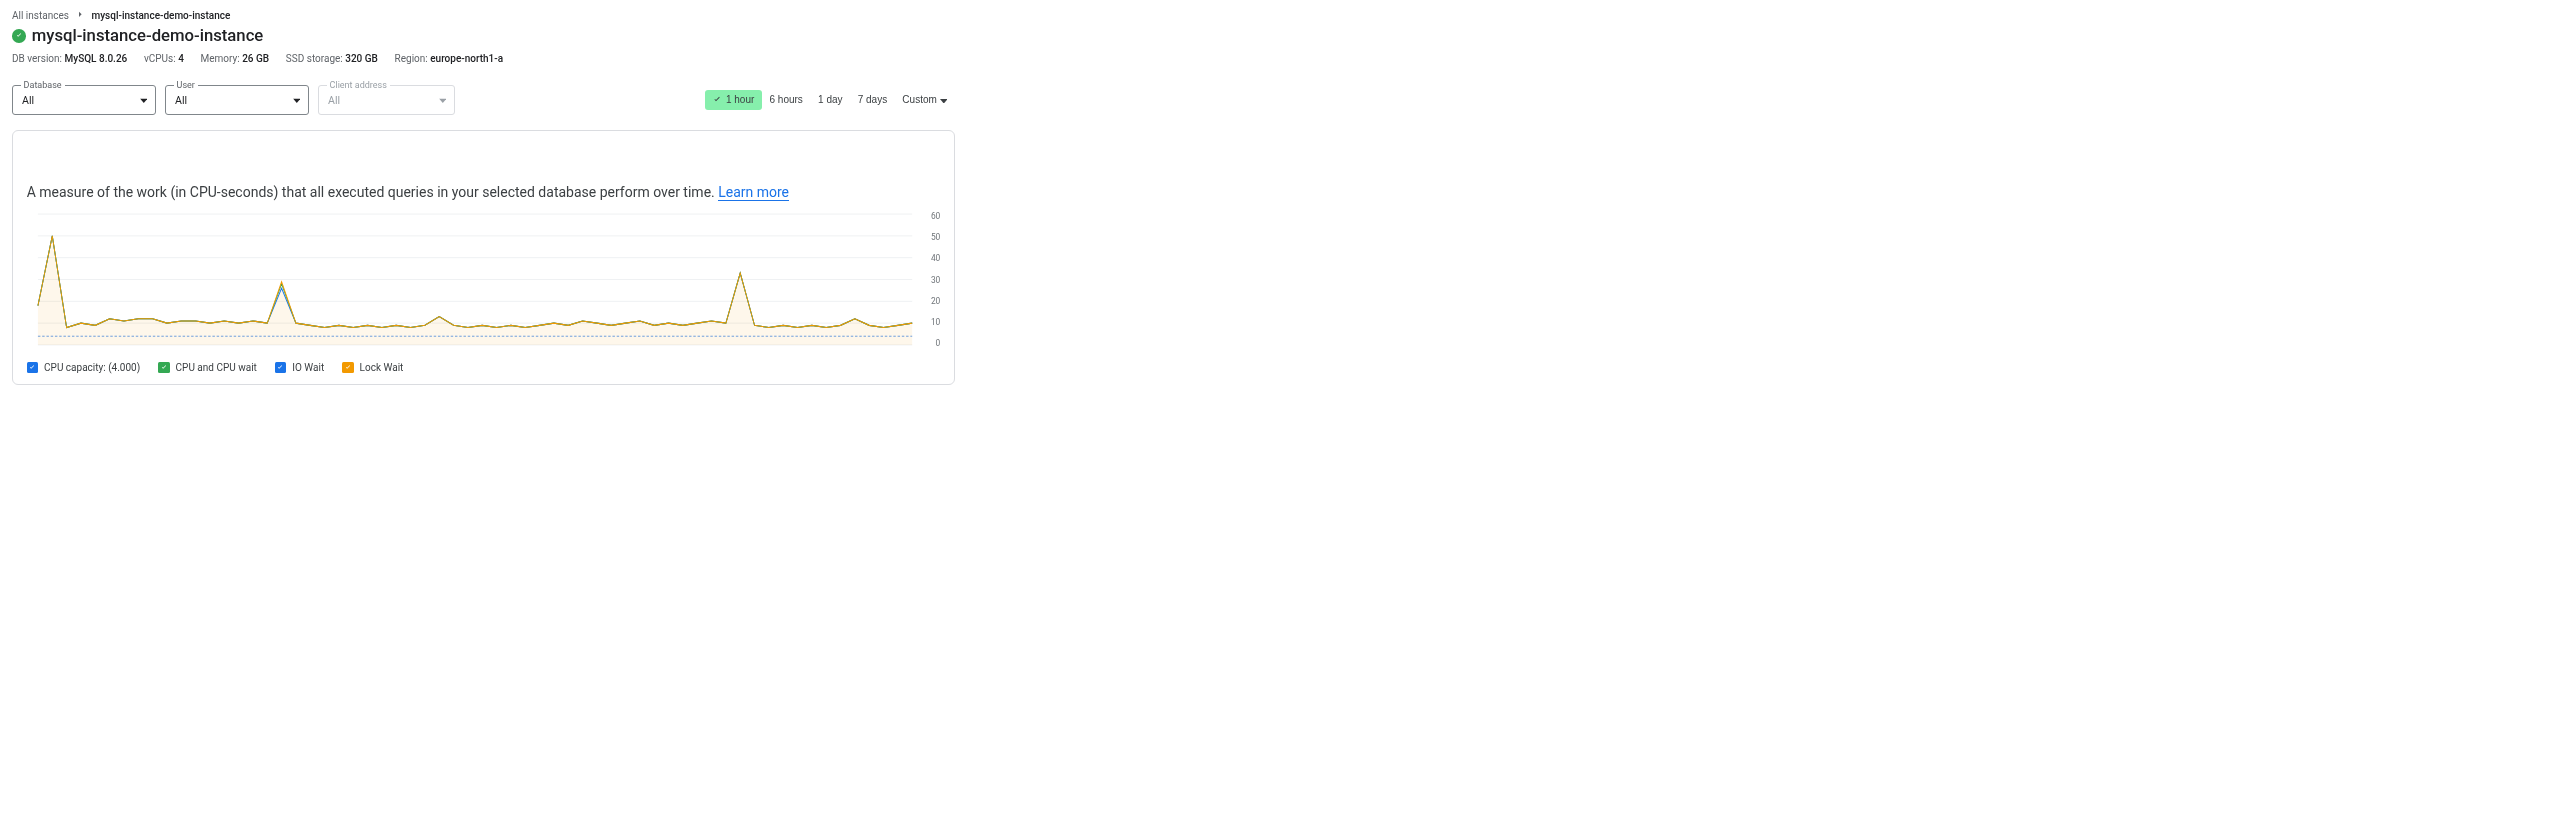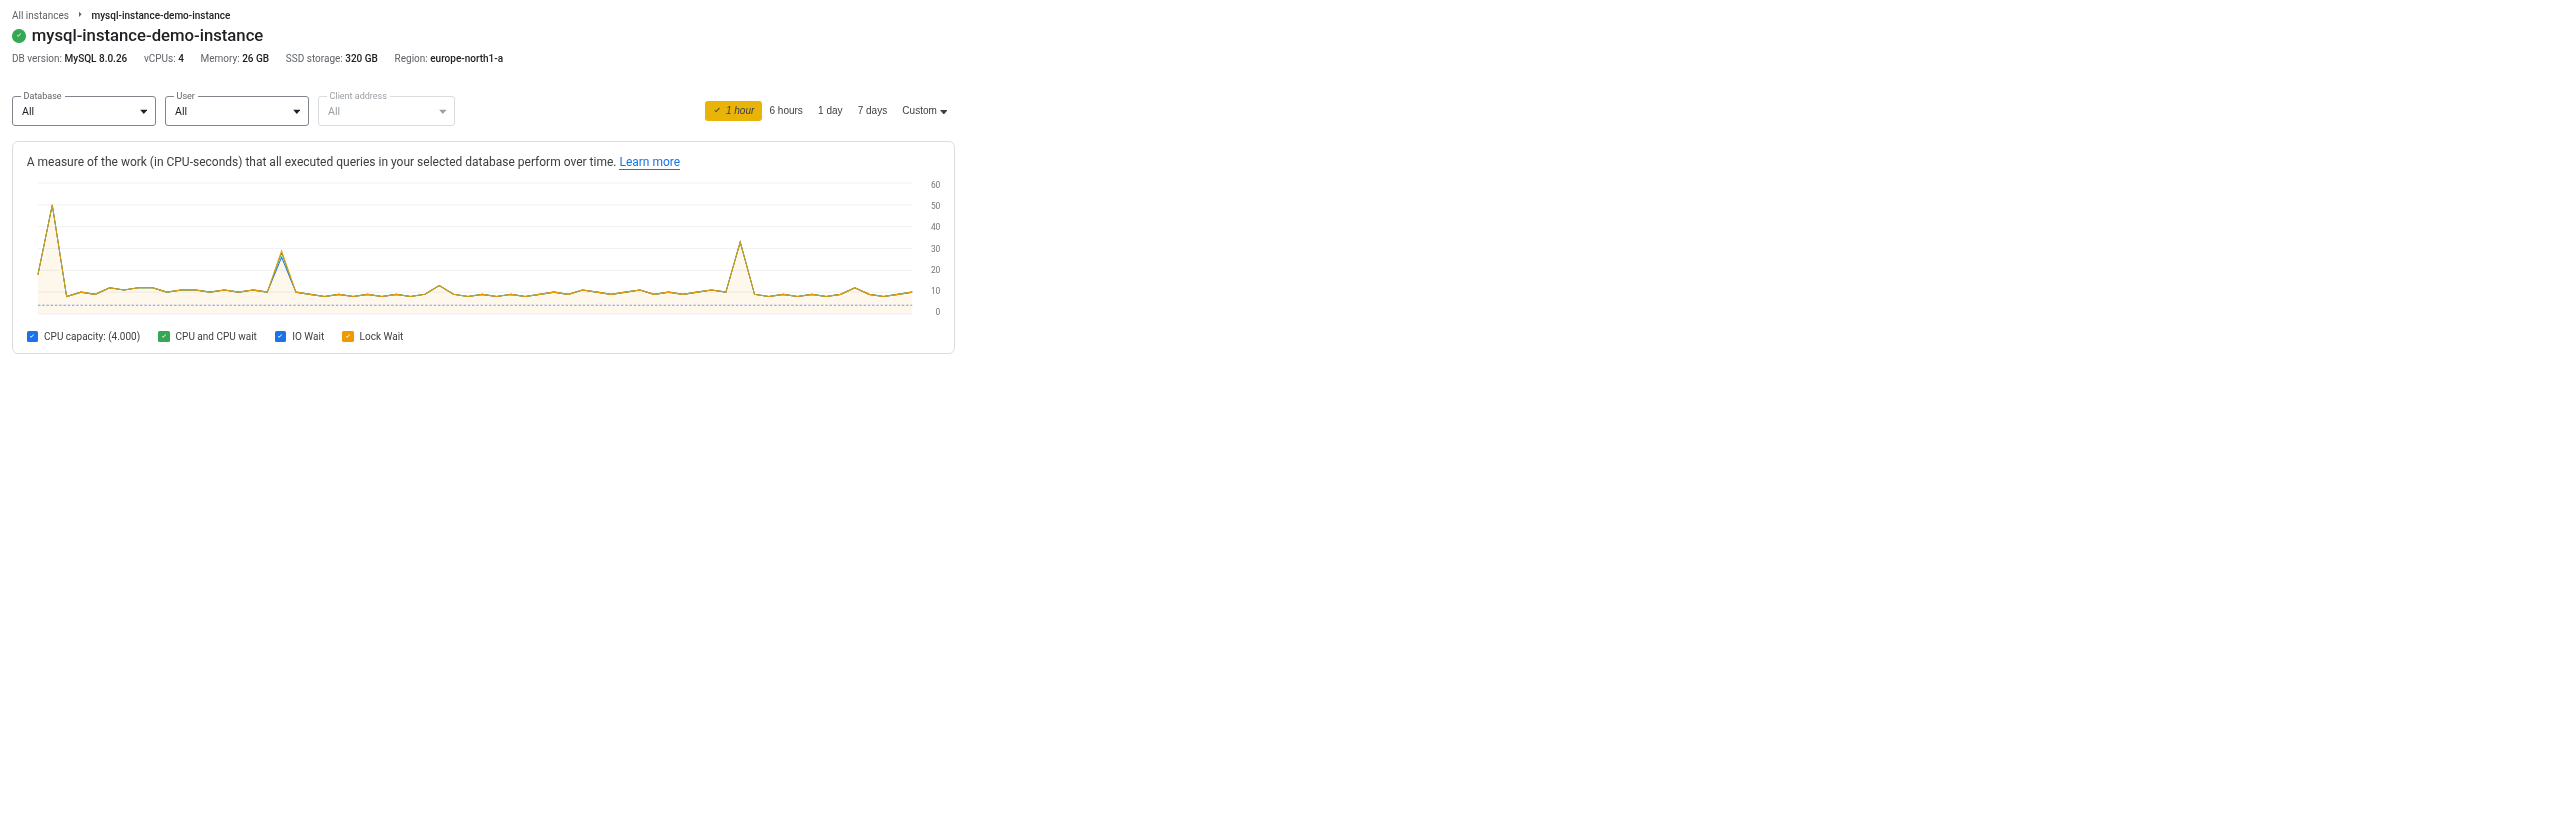--- a/index.html
+++ b/index.html
@@ -13,40 +13,40 @@
 }
 .content-wrap { width: 943px; }
 .breadcrumb { display: flex; align-items: center; gap: 6px; font-size: 10px; color: #5f6368; margin-bottom: 4.6px; }
 .breadcrumb a { color: #5f6368; text-decoration: none; }
 .breadcrumb .chev { color: #5f6368; }
 .breadcrumb-current { color: #202124; font-weight: 500; }
 .title-row { display: flex; align-items: center; gap: 6px; margin-bottom: 7.6px; }
 .status-icon { width: 13.7px; height: 13.7px; border-radius: 50%; background: #34a853; display: flex; align-items: center; justify-content: center; flex-shrink:0; }
 .status-icon svg { width: 8.4px; height: 8.4px; }
 .page-title { font-size: 16.7px; font-weight: 500; color: #202124; }
-.spec-row { display: flex; gap: 16.7px; font-size: 10px; color: #5f6368; margin-bottom: 32px; }
+.spec-row { display: flex; gap: 16.7px; font-size: 10px; color: #5f6368; margin-bottom: 21px; }
 .spec-row .spec strong { color: #202124; font-weight: 500; }
 .filter-row { display: flex; align-items: center; gap: 9px; margin-bottom: 15px; }
 .select-wrap { position: relative; border: 0.8px solid #80868b; border-radius: 3px; height: 30px; min-width: 144px; display:flex; align-items:center; padding: 2px 24px 0 9px; cursor:pointer; }
 .select-wrap.disabled { border-color: #dadce0; color: #9aa0a6; cursor: default; }
 .select-label { position: absolute; top: -6px; left: 7.6px; background: #fff; padding: 0 3px; font-size: 9px; color: #5f6368; }
 .select-wrap.disabled .select-label { color: #9aa0a6; }
 .select-value { font-size: 10.6px; color: #202124; }
 .select-wrap.disabled .select-value { color: #9aa0a6; }
 .select-caret { position: absolute; right: 7.6px; top: 50%; transform: translateY(-50%); }
 .select-caret svg { width: 7.6px; height: 4.6px; }
 .spacer { flex: 1; }
 .time-range { display: flex; align-items: center; gap: 0; font-size: 10px; }
 .time-btn { padding: 4.6px 7.6px; border: none; background: transparent; cursor: pointer; font-size: 10px; color: #3c4043; display:flex; align-items:center; gap:3px; border-radius:3px;}
-.time-btn.active { background: #eab308; font-style: italic; }
+.time-btn.active { background: #86efac; }
 .time-btn svg.check { width: 10.6px; height: 10.6px; }
 .time-btn .caret svg { width:7.6px; height:4.6px; }
 .card { border: 0.8px solid #dadce0; border-radius: 6px; padding: 13.7px 13.7px 10.6px 13.7px; }
 .card-title { font-size: 11.4px; font-weight: 600; color: #202124; margin-bottom: 4.6px; }
-.card-desc { font-size: 12px; color: #3c4043; margin-bottom: 10.6px; }
+.card-desc { font-size: 14px; color: #3c4043; margin-bottom: 10.6px; margin-top: 40px; }
 .card-desc a { color: #1a73e8; text-decoration: none; border-bottom: 0.8px solid #1a73e8; }
 .chart-area { position: relative; height: 137px; display: flex; }
 .chart-plot { flex: 1; position: relative; }
 .chart-plot svg { width: 100%; height: 100%; display:block; }
 .y-axis { width: 26px; display: flex; flex-direction: column; justify-content: space-between; font-size: 8.4px; color: #70757a; text-align: right; padding: 0 0 0 3px; }
 .x-axis { display: flex; margin-left: 13.7px; margin-right: 26px; margin-top: 3px; font-size: 8.4px; color: #70757a; }
 .x-tick { flex:1; text-align:center; }
 .x-tick:first-child { text-align:left; }
 .legend { display: flex; gap: 18px; margin-top: 13.7px; align-items: center; font-size: 10px; color: #3c4043; }
 .legend-item { display: flex; align-items: center; gap: 6px; }

